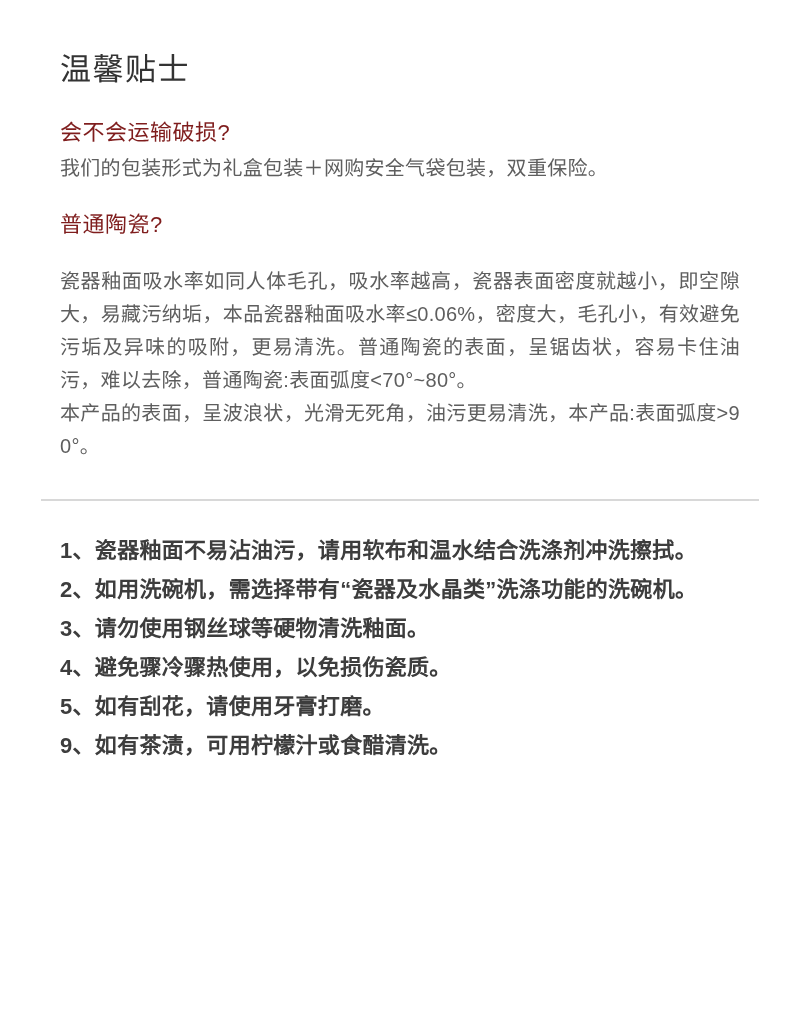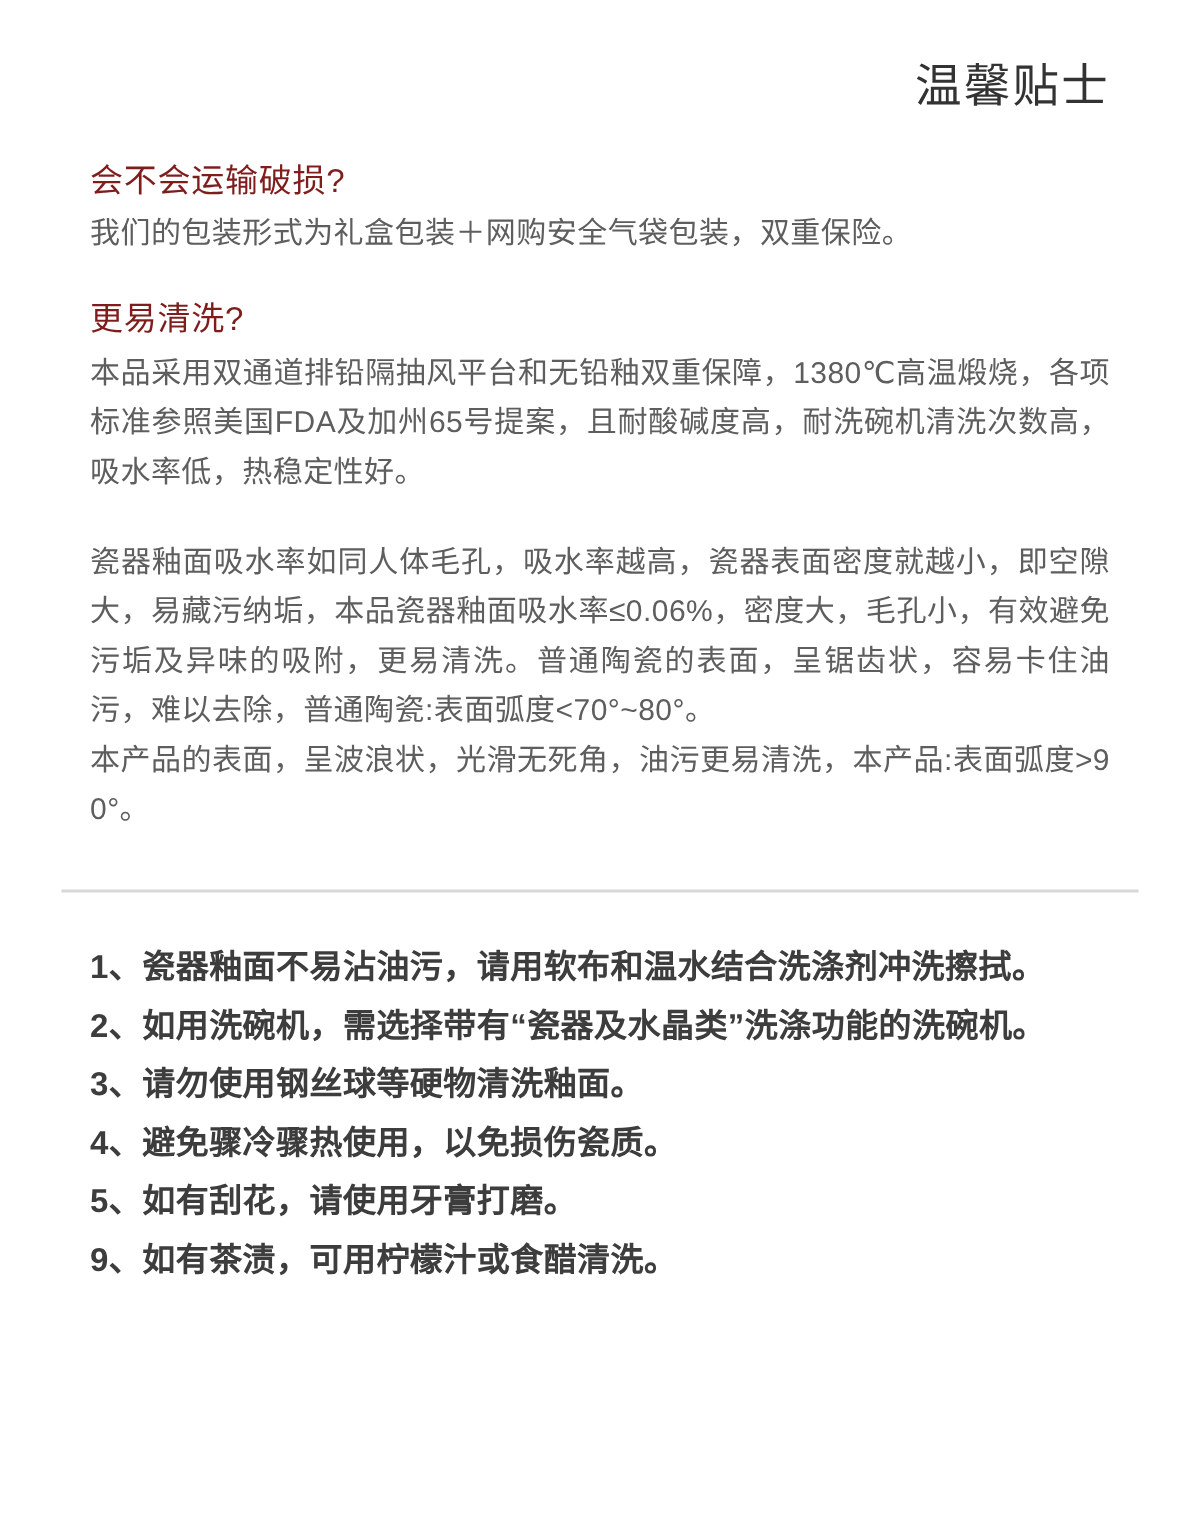--- a/index.html
+++ b/index.html
@@ -16,21 +16,21 @@
   }
   .section { padding: 0 60px; }
   .section-title {
     margin: 0;
     font-size: 31px;
     font-weight: 400;
     color: #333333;
     letter-spacing: 1.5px;
     line-height: 1.0;
   }
-  .tips .section-title { padding-top: 42px; text-align: right; }
+  .tips .section-title { padding-top: 54px; }
   .qa-block { margin-top: 35px; }
   .qa-block + .qa-block { margin-top: 27px; }
   .question {
     margin: 0;
     font-size: 22px;
     font-weight: 500;
     color: #7f1d1d;
     letter-spacing: 0.5px;
     line-height: 1.15;
   }
@@ -73,22 +73,21 @@
 
   <div class="section tips">
     <h1 class="section-title">温馨贴士</h1>
 
     <div class="qa-block">
       <h2 class="question">会不会运输破损?</h2>
       <p class="answer">我们的包装形式为礼盒包装＋网购安全气袋包装，双重保险。</p>
     </div>
 
     <div class="qa-block">
-      <h2 class="question">更易清洗?</h2>
-      <p class="answer">本品采用双通道排铅隔抽风平台和无铅釉双重保障，1380℃高温煅烧，各项标准参照美国FDA及加州65号提案，且耐酸碱度高，耐洗碗机清洗次数高，吸水率低，热稳定性好。</p>
+      <h2 class="question">普通陶瓷?</h2>
     </div>
 
     <div class="qa-block">
       <p class="answer">瓷器釉面吸水率如同人体毛孔，吸水率越高，瓷器表面密度就越小，即空隙大，易藏污纳垢，本品瓷器釉面吸水率≤0.06%，密度大，毛孔小，有效避免污垢及异味的吸附，更易清洗。普通陶瓷的表面，呈锯齿状，容易卡住油污，难以去除，普通陶瓷:表面弧度&lt;70°~80°。</p>
       <p class="answer cont">本产品的表面，呈波浪状，光滑无死角，油污更易清洗，本产品:表面弧度&gt;90°。</p>
     </div>
   </div>
 
   <hr class="divider">
 

